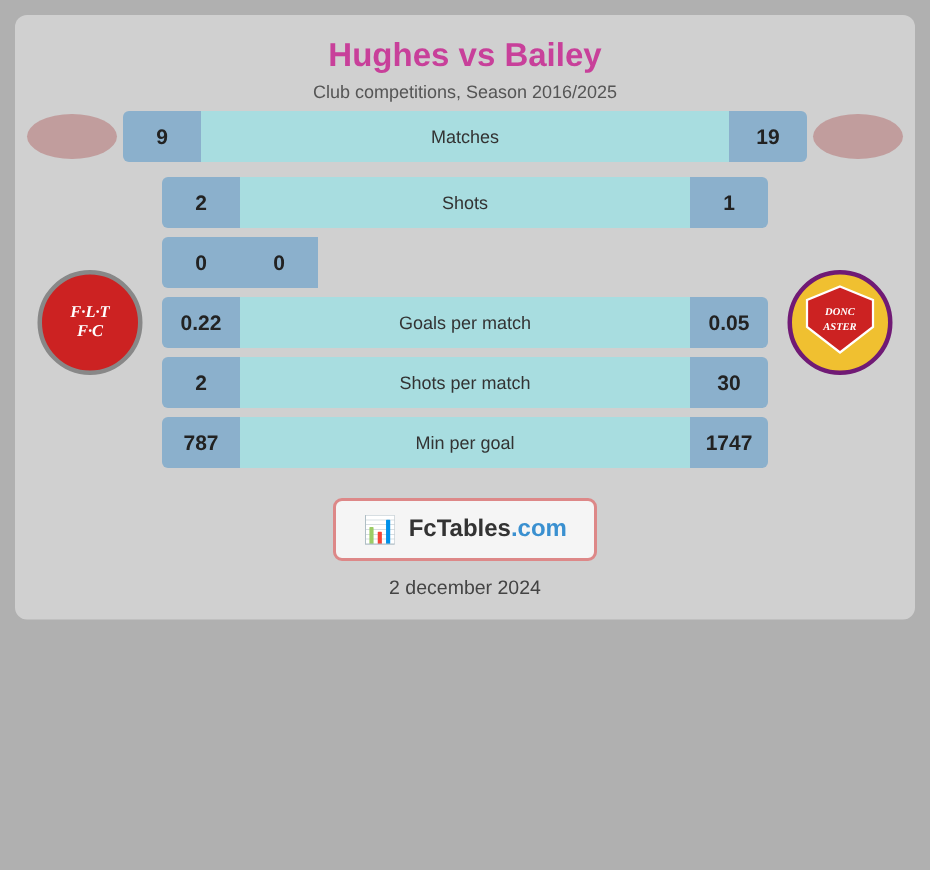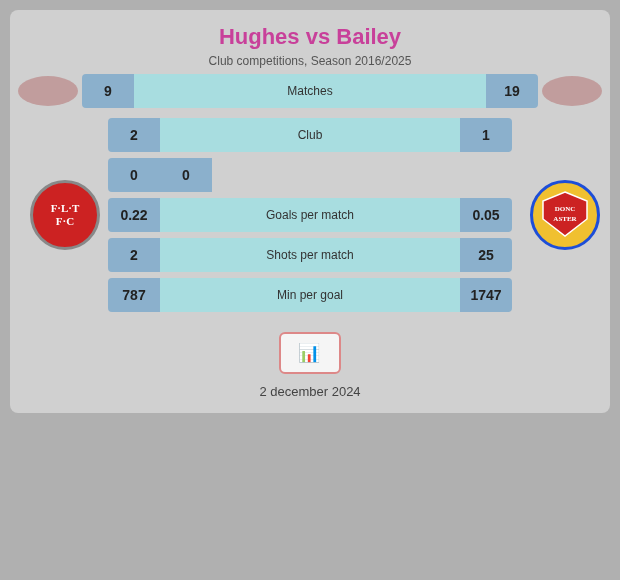--- a/index.html
+++ b/index.html
@@ -45,22 +45,23 @@
       align-items: center;
       justify-content: center;
       padding: 10px 10px;
       gap: 8px;
     }
 
     .club-logo {
       width: 80px;
       display: flex;
       align-items: center;
-      justify-content: flex-end;
+      justify-content: center;
       flex-shrink: 0;
+      font-style: italic;
     }
 
     .stats-rows {
       flex: 1;
       display: flex;
       flex-direction: column;
       gap: 6px;
     }
 
     .stat-row {
@@ -133,21 +134,21 @@
 
     
     .badge-doncaster {
       width: 70px;
       height: 70px;
       border-radius: 50%;
       background: #f0c030;
       display: flex;
       align-items: center;
       justify-content: center;
-      border: 3px solid #1d4ed8;
+      border: 3px solid #701a75;
     }
 
     .badge-doncaster-inner {
       color: #cc2222;
       font-size: 10px;
       font-weight: bold;
       text-align: center;
       line-height: 1.2;
       font-family: serif;
     }
@@ -240,36 +241,36 @@
       <div class="badge-fleetwood">
         <div class="badge-fleetwood-inner">
           F·L·T<br>F·C
         </div>
       </div>
     </div>
 
     <div class="stats-rows">
       <div class="stat-row">
         <div class="stat-left">2</div>
-        <div class="stat-label">Club</div>
+        <div class="stat-label">Shots</div>
         <div class="stat-right">1</div>
       </div>
       <div class="stat-row">
         <div class="stat-left">0</div>
         <div class="stat-right">0</div>
       </div>
       <div class="stat-row">
         <div class="stat-left">0.22</div>
         <div class="stat-label">Goals per match</div>
         <div class="stat-right">0.05</div>
       </div>
       <div class="stat-row">
         <div class="stat-left">2</div>
         <div class="stat-label">Shots per match</div>
-        <div class="stat-right">25</div>
+        <div class="stat-right">30</div>
       </div>
       <div class="stat-row">
         <div class="stat-left">787</div>
         <div class="stat-label">Min per goal</div>
         <div class="stat-right">1747</div>
       </div>
     </div>
 
     <div class="club-logo">
       <div class="badge-doncaster">
@@ -281,17 +282,20 @@
             <text x="25" y="32" text-anchor="middle" fill="white" font-size="7" font-weight="bold" font-family="serif">ASTER</text>
           </svg>
         </div>
       </div>
     </div>
   </div>
 
   <div class="brand-area">
     <div class="brand-box">
       <span class="brand-icon">📊</span>
+      <span class="brand-text">
+        FcTables<span>.com</span>
+      </span>
     </div>
   </div>
 
   <div class="date-text">2 december 2024</div>
 </div>
 
 </body></html>

